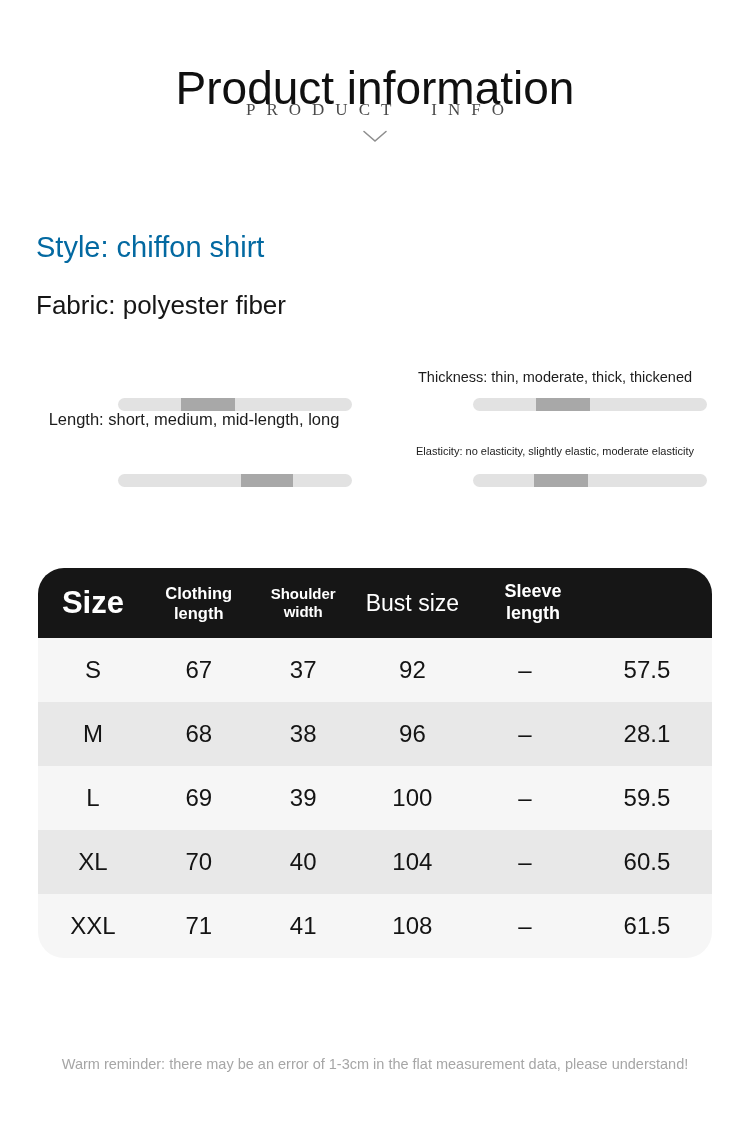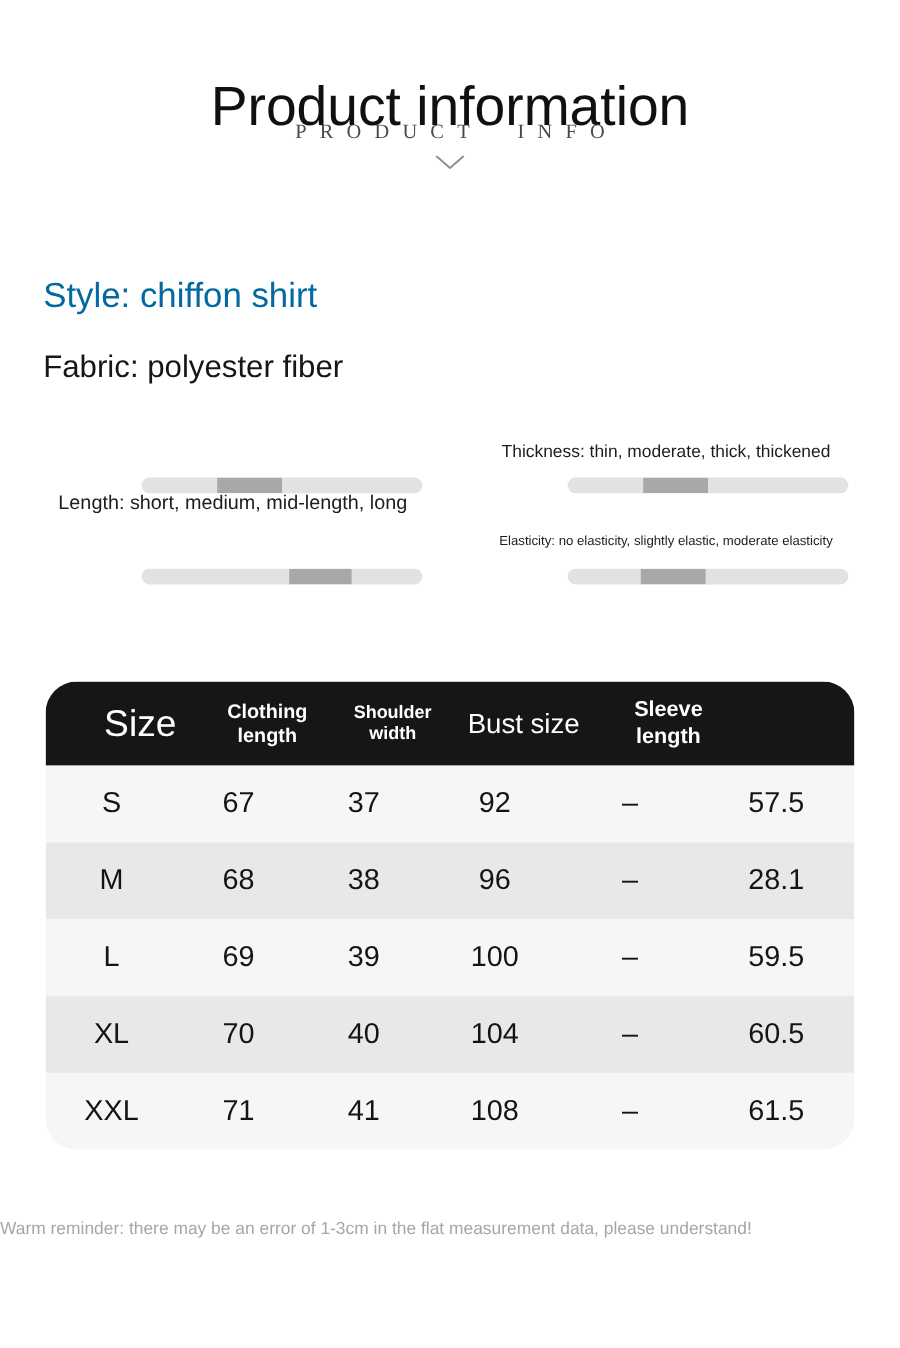--- a/index.html
+++ b/index.html
@@ -27,36 +27,36 @@
   .sl-length{left:118px;top:398px;}
   .sl-thickness{left:473px;top:398px;}
   .sl-fit{left:118px;top:474px;}
   .sl-elasticity{left:473px;top:474px;}
   .slider-fill{position:absolute;top:0;height:100%;background:#a8a8a8;}
   
   .size-table{position:absolute;left:38px;top:568px;width:674px;border-radius:26px;overflow:hidden;}
   .thead{display:flex;height:70px;background:#161616;color:#ffffff;align-items:center;}
   .tcell{display:flex;justify-content:center;align-items:center;text-align:center;line-height:1.22;}
   .c1{width:16.3%;}.c2{width:15.1%;}.c3{width:15.9%;}.c4{width:16.5%;}.c5{width:16.9%;}.c6{width:19.3%;}
-  .thead .c1{font-size:31px;font-weight:400;padding-left:24px;}
+  .thead .c1{font-size:31px;font-weight:700;}
   .thead .c2{font-size:16.5px;font-weight:700;}
   .thead .c3{font-size:15px;font-weight:600;}
   .thead .c4{font-size:23px;font-weight:500;}
   .thead .c5{font-size:13.5px;font-weight:600;}
   .thead .c6{font-size:18px;font-weight:600;align-items:flex-end;}
   .thead .c2 span{max-width:72px;}
   .thead .c3 span{max-width:70px;}
   .thead .c5 span{max-width:100px;}
   .thead .c6 span{max-width:70px;}
   .thead span{display:inline-block;}
   .trow{display:flex;height:64px;align-items:center;font-size:24px;font-weight:500;color:#141414;}
   .tbody .trow:nth-child(odd){background:#f6f6f6;}
   .tbody .trow:nth-child(even){background:#e8e8e8;}
   
-  .footer{position:absolute;top:1016px;left:0;width:750px;
+  .footer{position:absolute;top:1056px;left:0;width:750px;text-align:center;
     font-size:14.5px;color:#a6a6a6;}
 </style>
 </head>
 <body>
 
 <div class="page">
 
   <h1 class="title">Product information</h1>
   <div class="subtitle">PRODUCT INFO</div>
   <div class="chevron-wrap">

